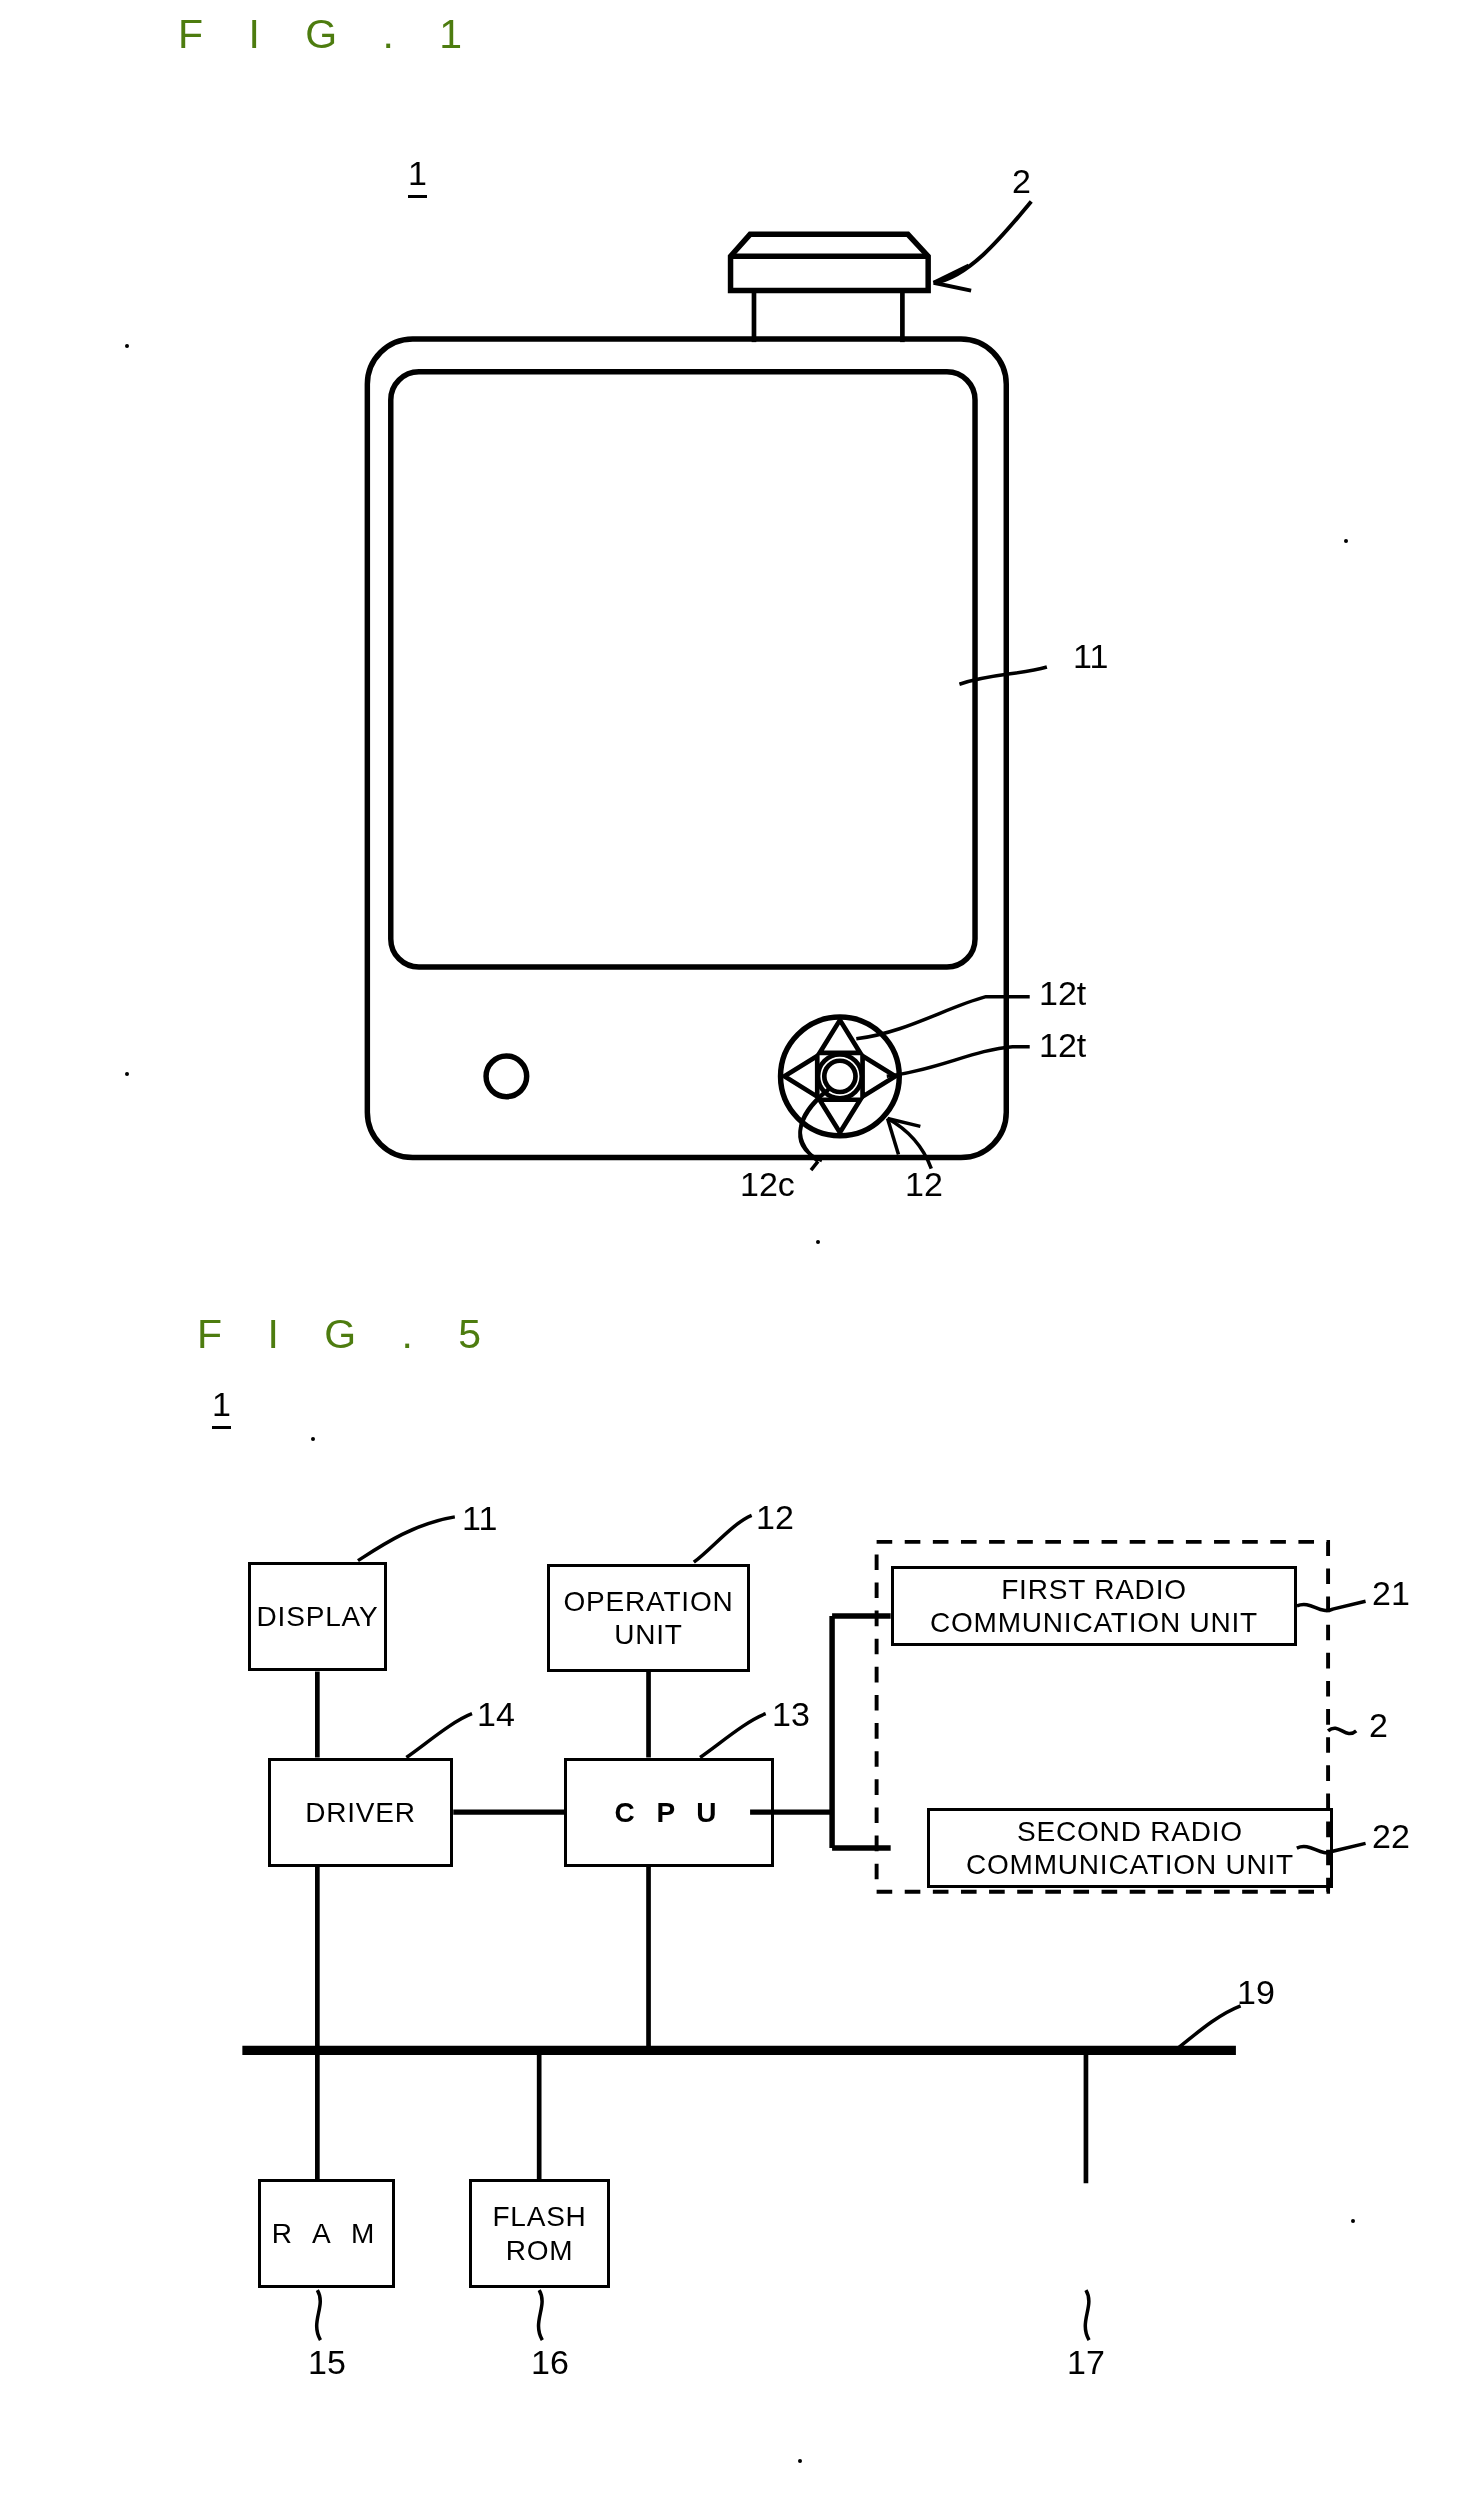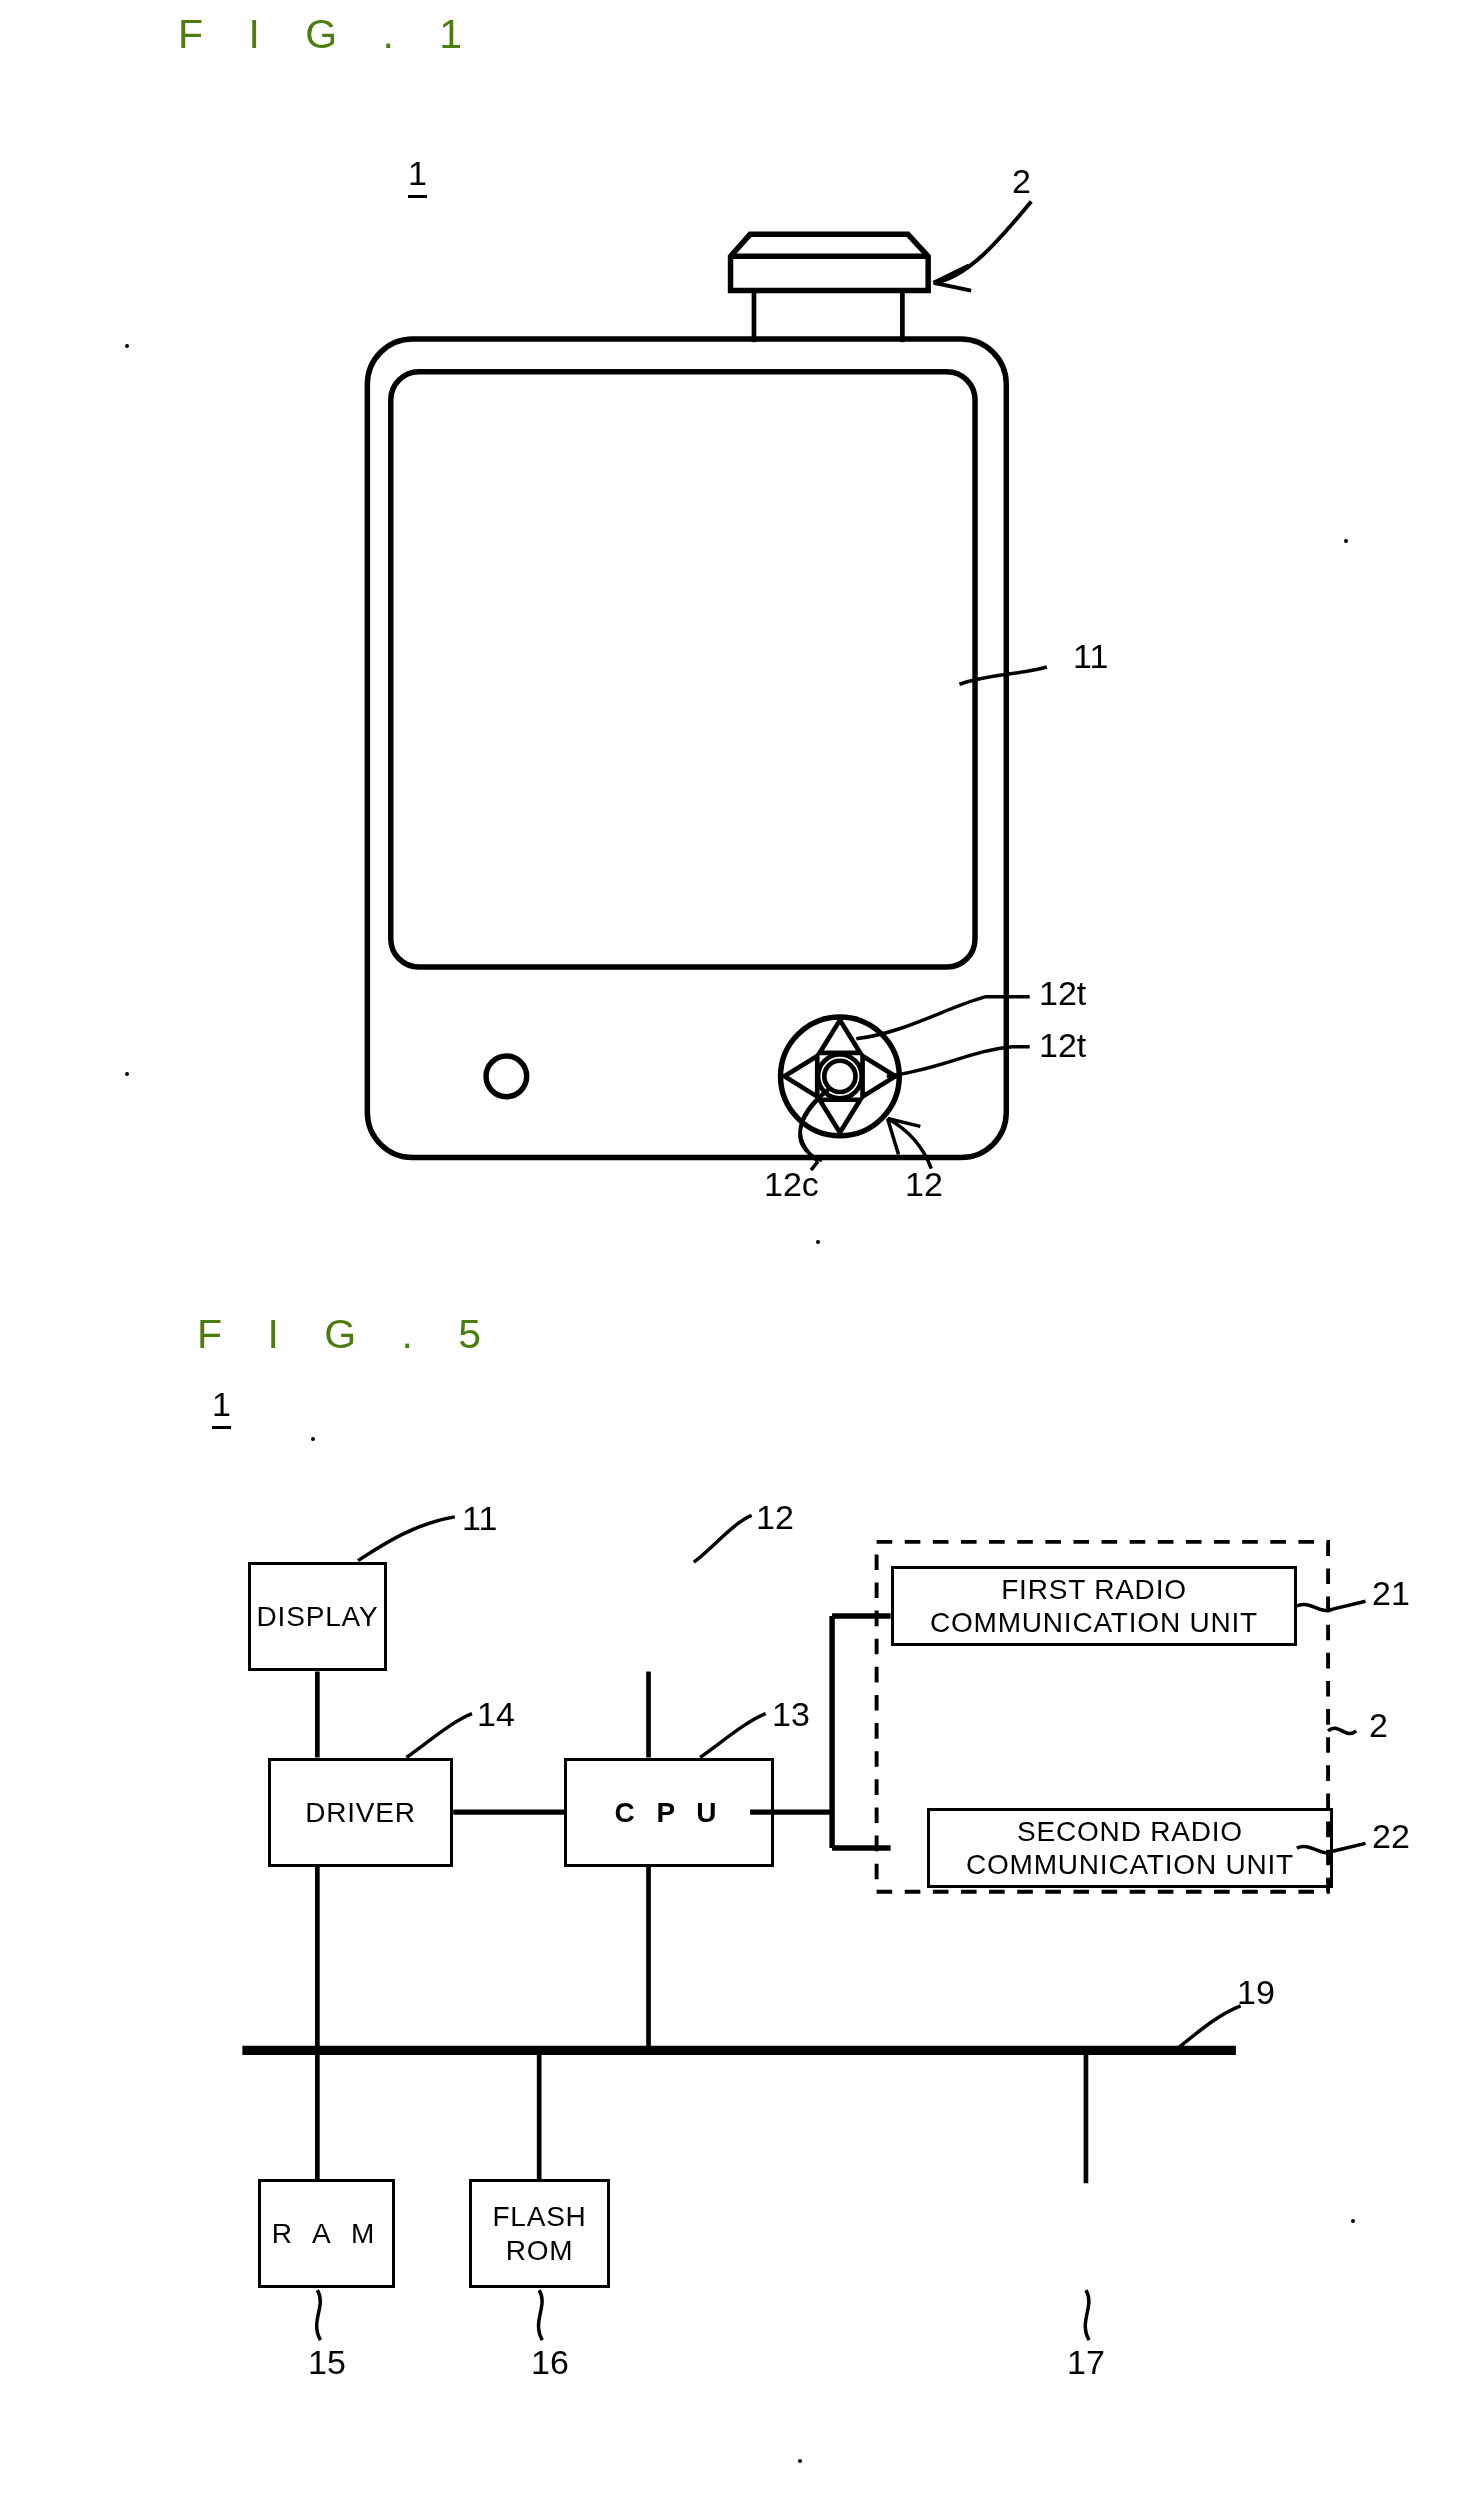--- a/index.html
+++ b/index.html
@@ -93,32 +93,36 @@
   <div class="ref-underlined" id="fig1-ref1">1</div>
 
   <div class="ref-num" style="left:1012px; top:164px;">2</div>
 
   <div class="ref-num" style="left:1073px; top:639px;">11</div>
 
   <div class="ref-num" style="left:1039px; top:976px;">12t</div>
 
   <div class="ref-num" style="left:1039px; top:1028px;">12t</div>
 
-  <div class="ref-num" style="left:764px; top:1167px;">12c</div>
+  <div class="ref-num" style="left:740px; top:1167px;">12c</div>
 
   <div class="ref-num" style="left:905px; top:1167px;">12</div>
 
   <div class="fig-title" id="fig2-title">F I G . 5</div>
 
   <div class="ref-underlined" id="fig2-ref1">1</div>
 
   <div class="box-label" style="left:248px; top:1562px; width:139px; height:109px;">
     <span>DISPLAY</span>
   </div>
 
+  <div class="box-label" style="left:547px; top:1564px; width:203px; height:108px; flex-direction:column;">
+    <span>OPERATION</span>
+    <span>UNIT</span>
+  </div>
 
   <div class="box-label" style="left:891px; top:1566px; width:406px; height:80px; flex-direction:column;">
     <span>FIRST RADIO</span>
     <span>COMMUNICATION UNIT</span>
   </div>
 
   <div class="box-label" style="left:891px; top:1808px; width:406px; height:80px; flex-direction:column;margin-left:36px;">
     <span>SECOND RADIO</span>
     <span>COMMUNICATION UNIT</span>
   </div>

